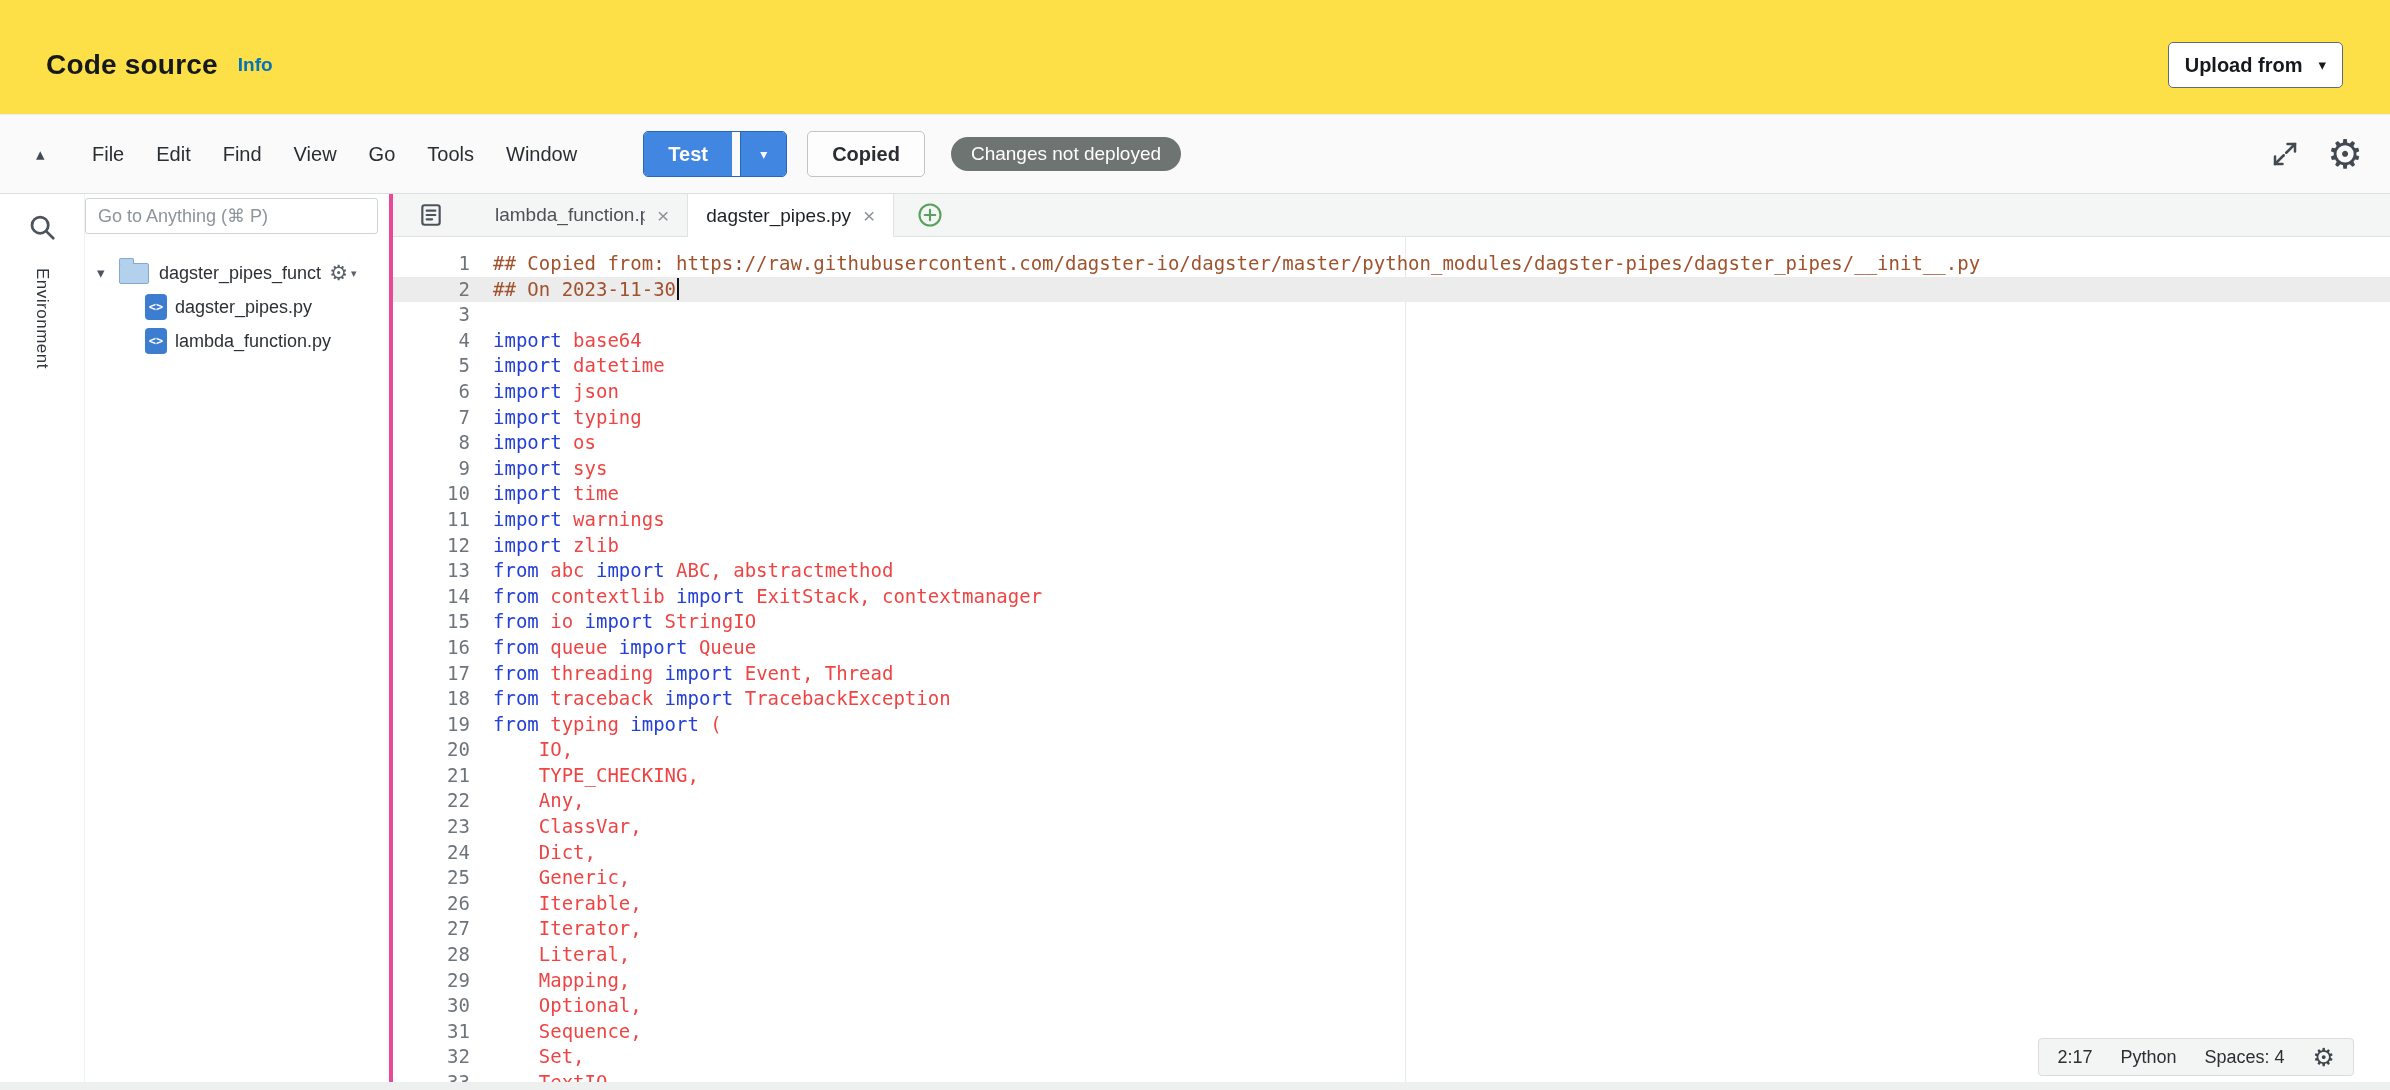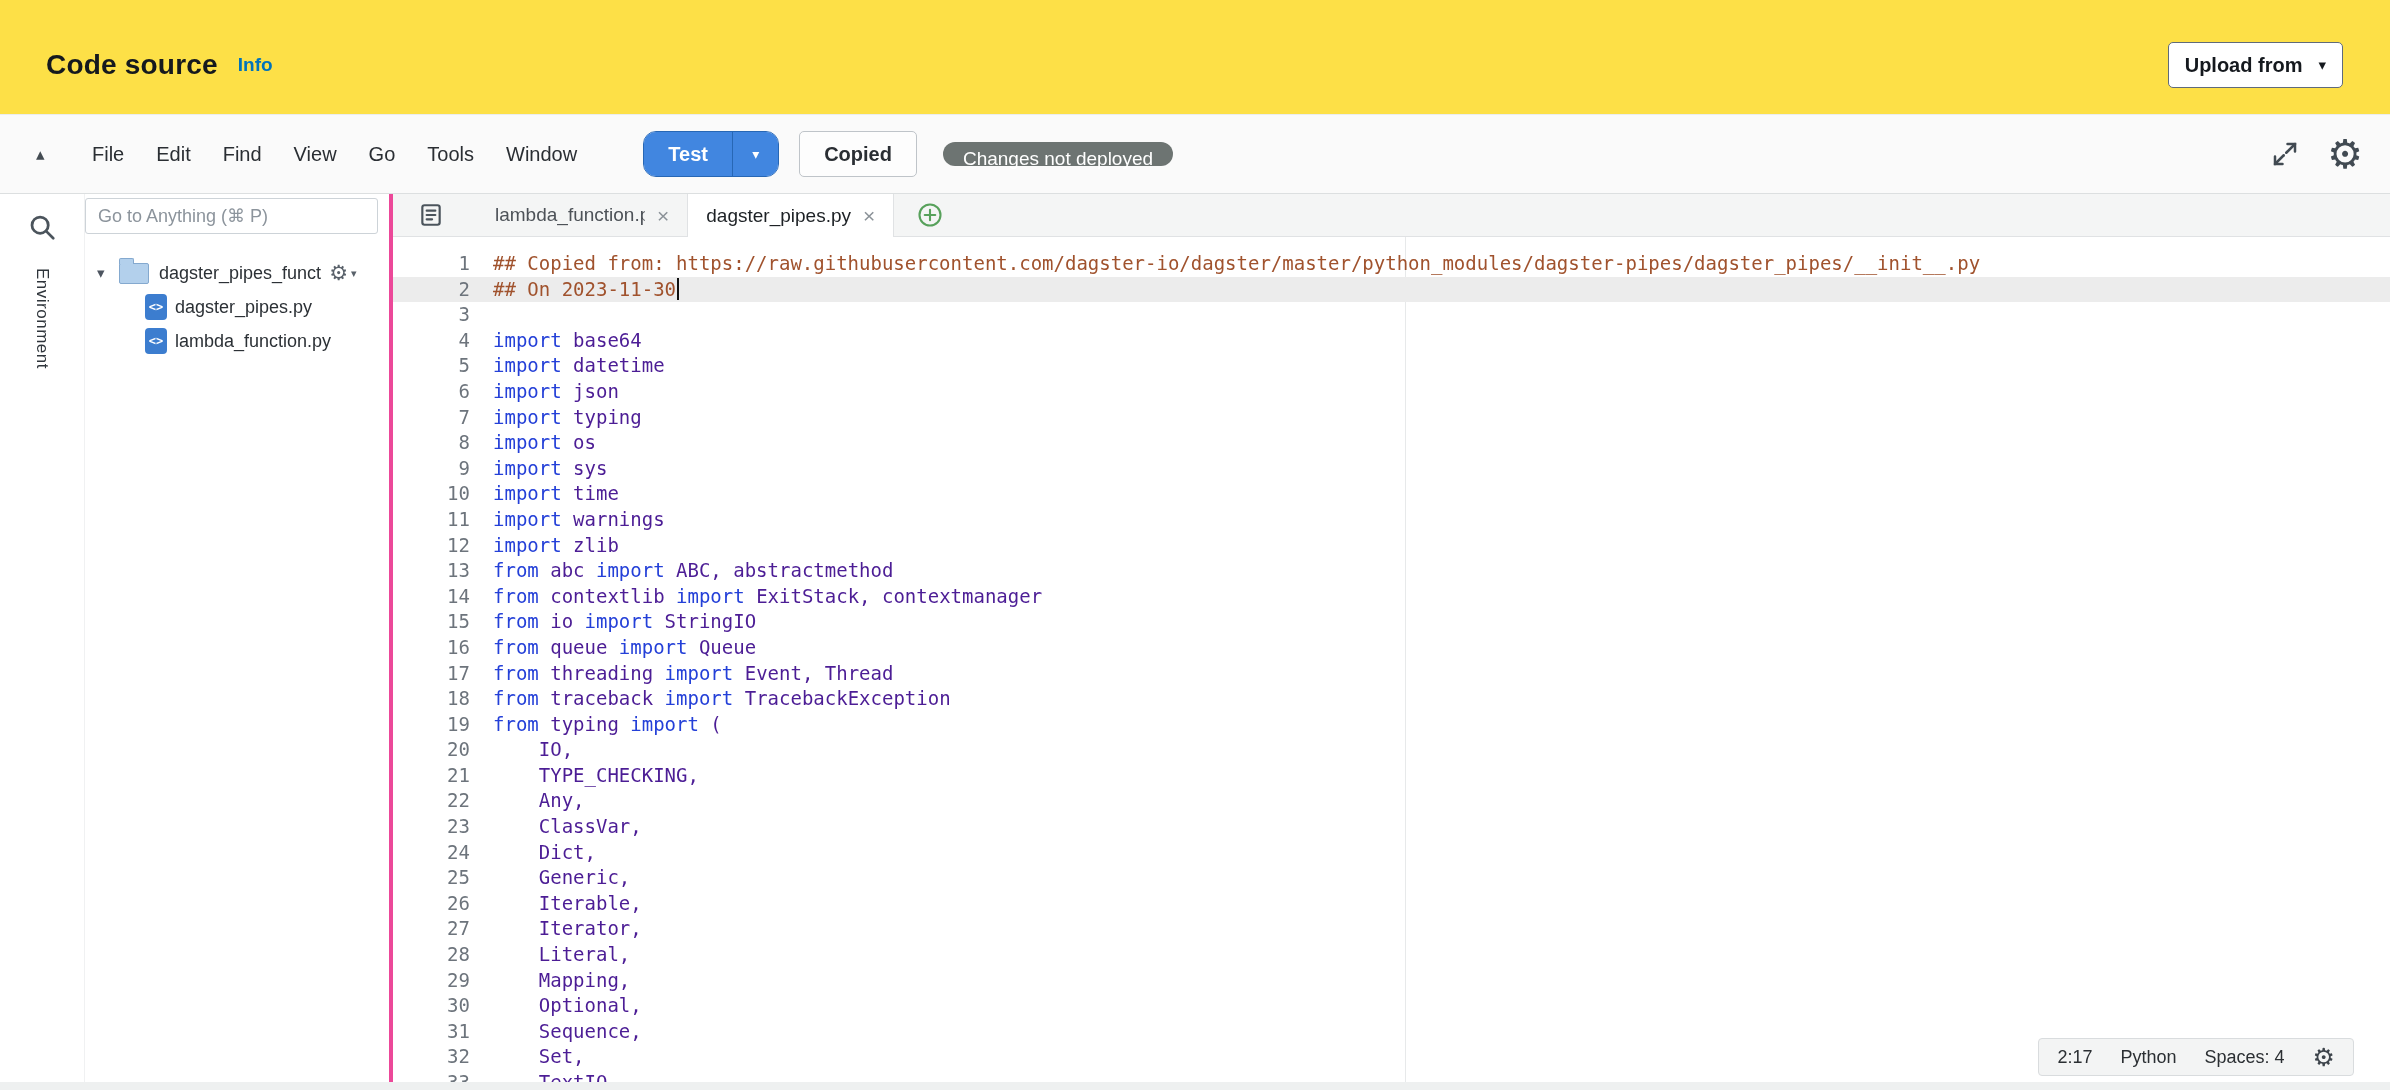--- a/index.html
+++ b/index.html
@@ -12,25 +12,25 @@
   .header h1 { font-size:28px; font-weight:bold; color:#15191e; letter-spacing:.2px; }
   .info { margin-left:20px; font-size:19px; font-weight:bold; color:var(--info-link,#0073bb); cursor:pointer; text-decoration:none; }
   .upload-btn { margin-left:auto; height:46px; padding:0 16px; background:#fff; border:1px solid #5f6b7a; border-radius:5px; font-size:20px; font-weight:bold; color:#15191e; display:flex; align-items:center; gap:16px; font-family:inherit; cursor:pointer; }
   .upload-btn .caret { font-size:15px; font-family:"DejaVu Sans",sans-serif; }
 
   
   .menubar { height:80px; flex:none; display:flex; align-items:center; background:#fafafa; border-top:1px solid #ebedee; border-bottom:1px solid #dcdfe0; padding:0 27px 0 36px; }
   .collapse { font-size:17px; color:#434b52; width:26px; cursor:pointer; font-family:"DejaVu Sans",sans-serif; }
   .menus { display:flex; margin-left:14px; }
   .menu-item { font-size:20px; color:#2a2e33; padding:0 16px; cursor:pointer; }
-  .test-split { display:flex; margin-left:50px; height:46px; border-radius:13px; overflow:hidden; border:1px solid var(--primary-border,#2767b5); }
+  .test-split { display:flex; margin-left:50px; height:46px; border-radius:5px; overflow:hidden; border:1px solid var(--primary-border,#2767b5);gap:8px; }
   .test-main { width:88px; background:var(--primary-bg,#4186e0); color:#fff; font-weight:bold; font-size:20px; border:none; cursor:pointer; font-family:inherit; }
   .test-caret { width:46px; background:var(--primary-bg,#4186e0); color:#fff; border:none; border-left:1px solid var(--primary-border,#2767b5); font-size:14px; cursor:pointer; font-family:"DejaVu Sans",sans-serif; }
   .deploy { margin-left:20px; height:46px; padding:0 24px; font-size:20px; font-weight:bold; color:#2a2e33; background:#fdfdfd; border:1px solid #bfc4c9; border-radius:5px; cursor:pointer; font-family:inherit; }
-  .badge { margin-left:26px; height:24px; line-height:34px; padding:0 20px; border-radius:17px; background:var(--badge-bg,#6d7472); color:#fff; font-size:19px; white-space:nowrap; }
+  .badge { margin-left:26px; height:34px; line-height:34px; padding:0 20px; border-radius:17px; background:var(--badge-bg,#6d7472); color:#fff; font-size:19px; white-space:nowrap; }
   .spacer { flex:1; }
   .expand { cursor:pointer; display:flex; }
   .gear-lg { margin-left:27px; font-size:40px; color:#414a52; cursor:pointer; font-family:"DejaVu Sans",sans-serif; line-height:1; }
 
   
   .main { flex:1; display:flex; min-height:0; position:relative; }
   .leftstrip { width:85px; flex:none; display:flex; flex-direction:column; align-items:center; padding-top:18px; border-right:1px solid #f0f1f2; }
   .mag { cursor:pointer; display:flex; }
   .envlabel { margin-top:26px; writing-mode:vertical-rl; font-size:17px; color:#2f353b; letter-spacing:.5px; cursor:pointer; }
 
@@ -64,21 +64,21 @@
 
   .editor { flex:1; position:relative; background:#fff; overflow:hidden; font-family:"DejaVu Sans Mono","Liberation Mono",monospace; }
   .print-margin { position:absolute; left:1012px; top:0; bottom:0; width:1px; background:#e7e9ea; }
   #code-lines { position:relative; padding-top:14px; }
   .code-row { display:flex; height:25.6px; line-height:25.6px; font-size:19px; }
   .code-row.active { background:var(--active-line,#ececec); }
   .ln { flex:none; width:85px; text-align:right; padding-right:8px; color:#6d747c; }
   .cl { white-space:pre; padding-left:15px; color:#17191c; }
   .tok-k { color:var(--keyword,#2440d8); }
   .tok-c { color:var(--comment,#a0522d); }
-  .tok-p { color:#4c1d95;margin-top:17px; }
+  .tok-p { color:#ef4444;margin-top:17px; }
   .cursor { display:inline-block; width:0; height:22px; border-left:2px solid #111; vertical-align:-4px; margin-left:1px; }
 
   .statusbar { position:absolute; right:36px; bottom:6px; height:38px; background:#f3f4f4; border:1px solid #d9dcde; border-radius:4px; display:flex; align-items:center; gap:28px; padding:0 18px; font-family:"Liberation Sans",sans-serif; font-size:18px; color:#2b2f33; z-index:5; }
   .statusbar span { cursor:pointer; }
   .gear-sm { font-size:25px; color:#3d444b; font-family:"DejaVu Sans",sans-serif; line-height:1; }
 </style>
 </head>
 <body>
 
 <div class="app">

